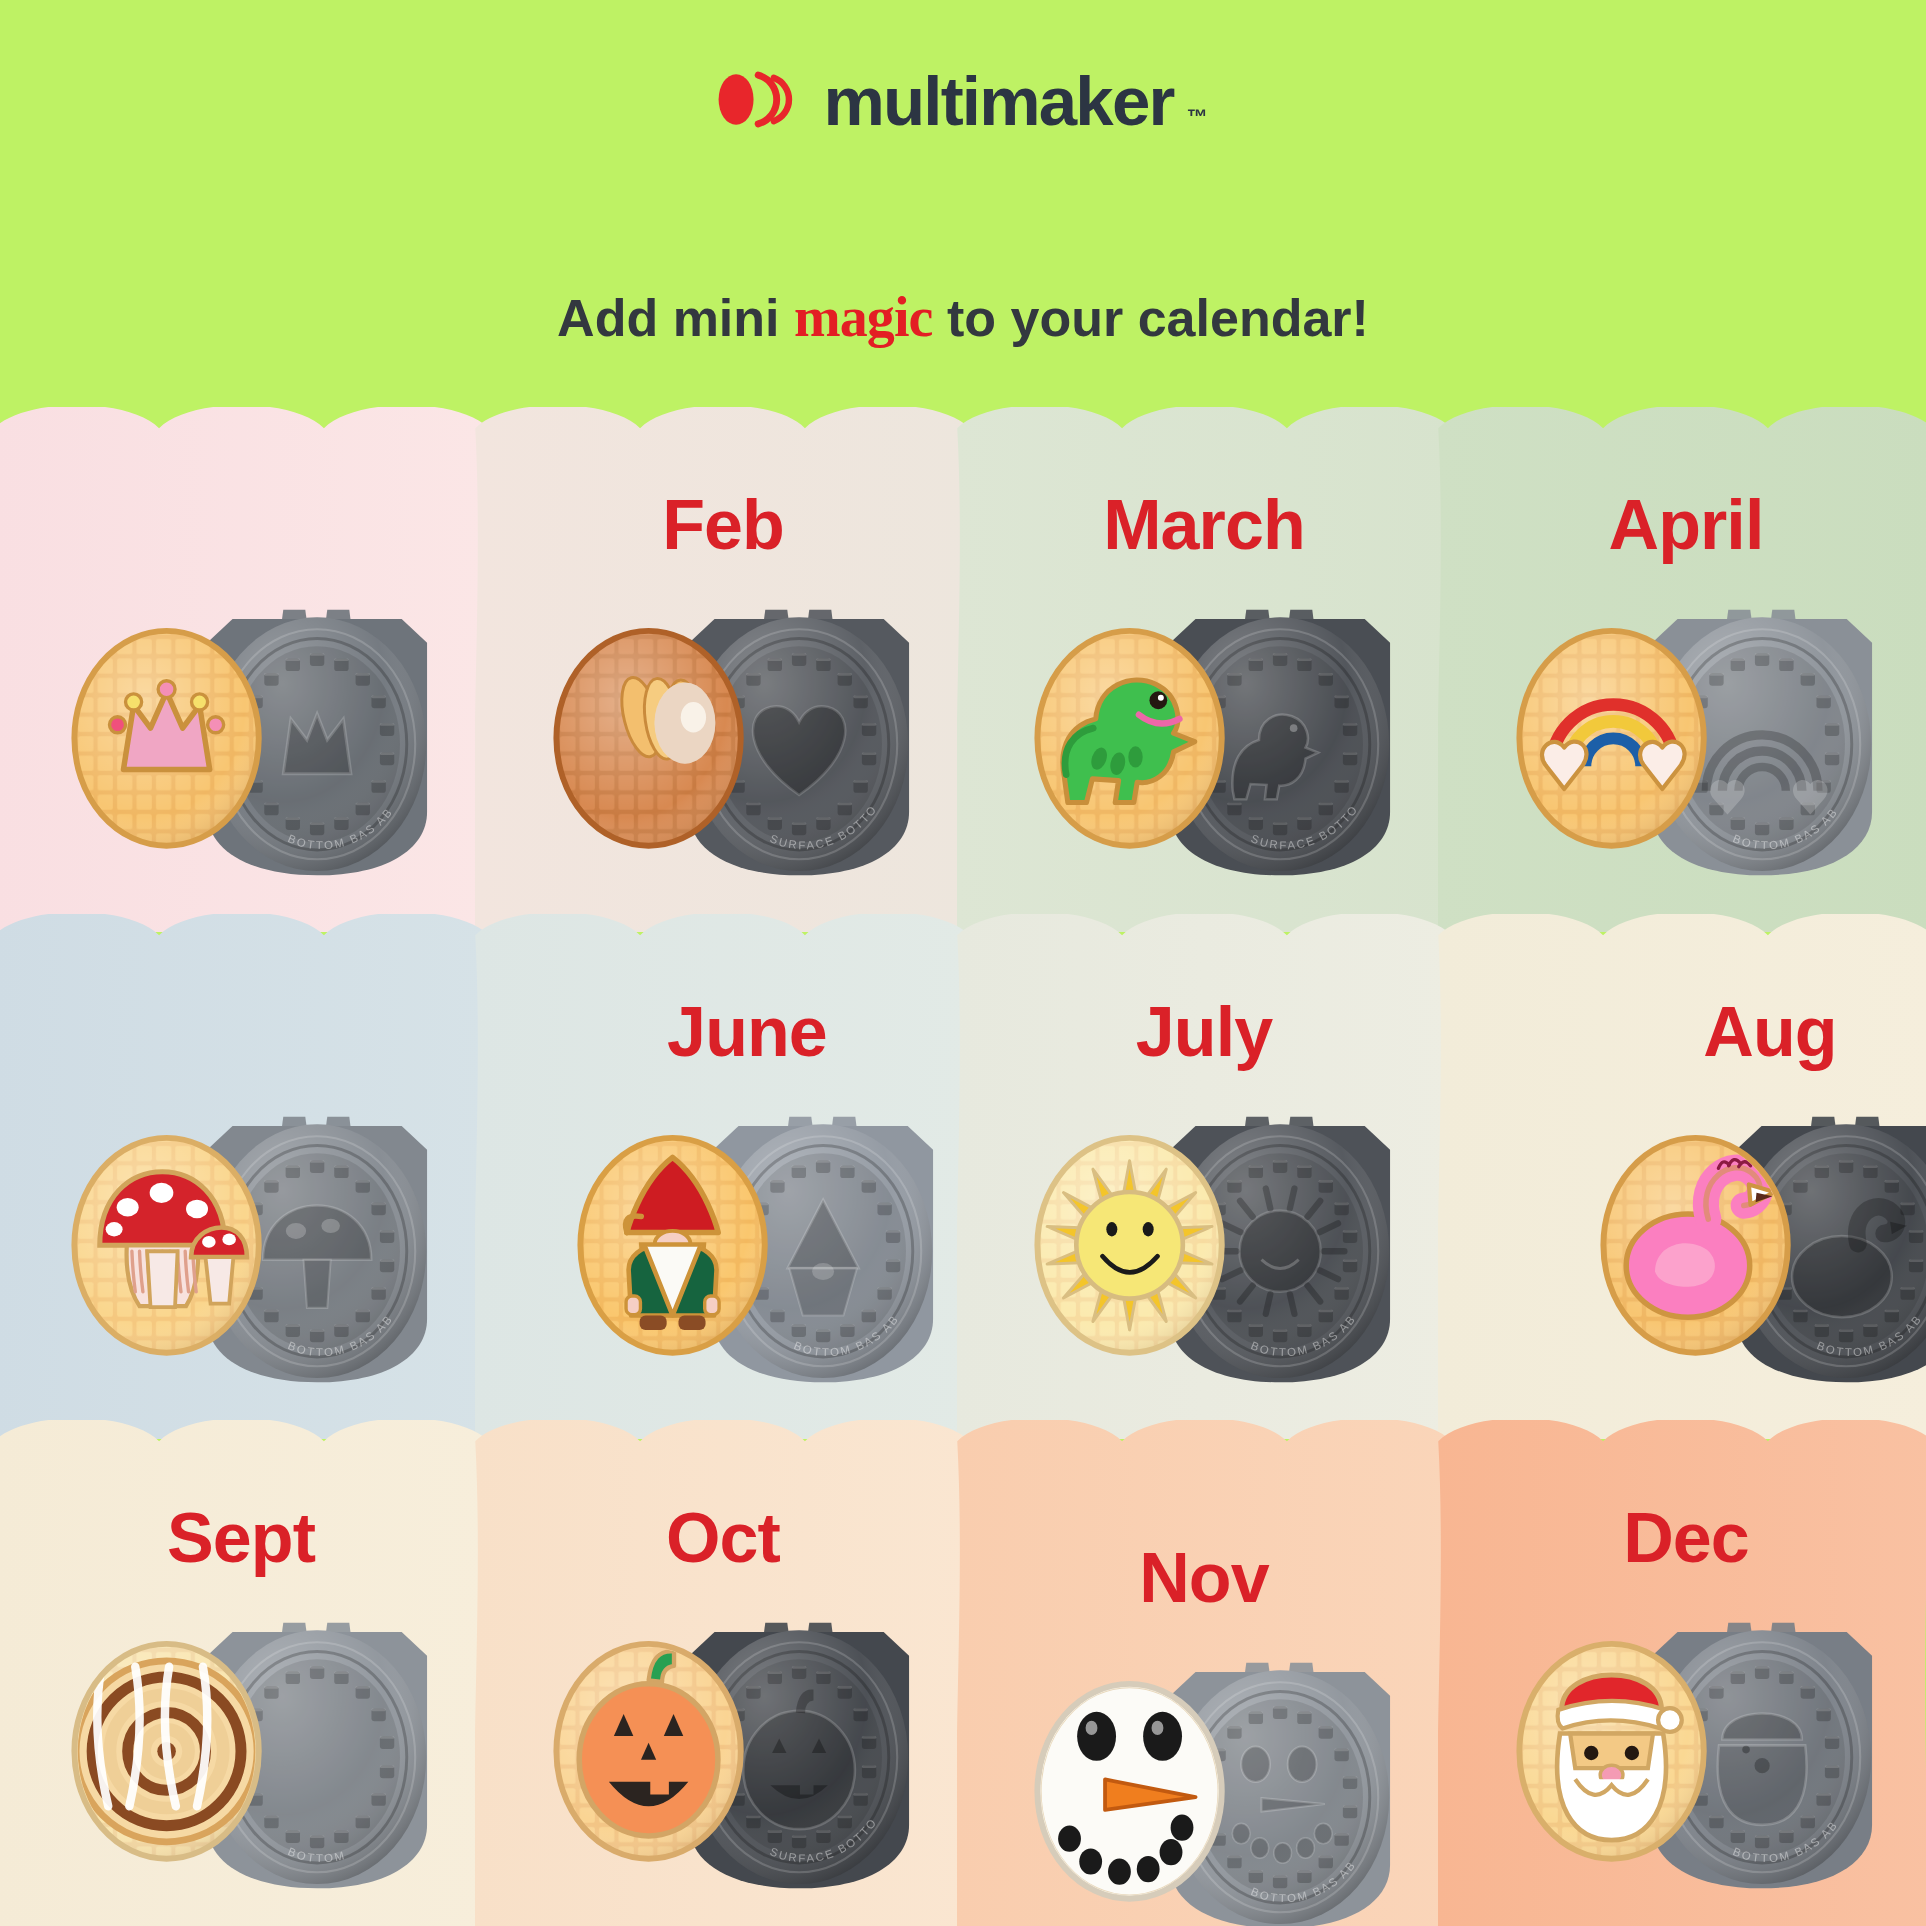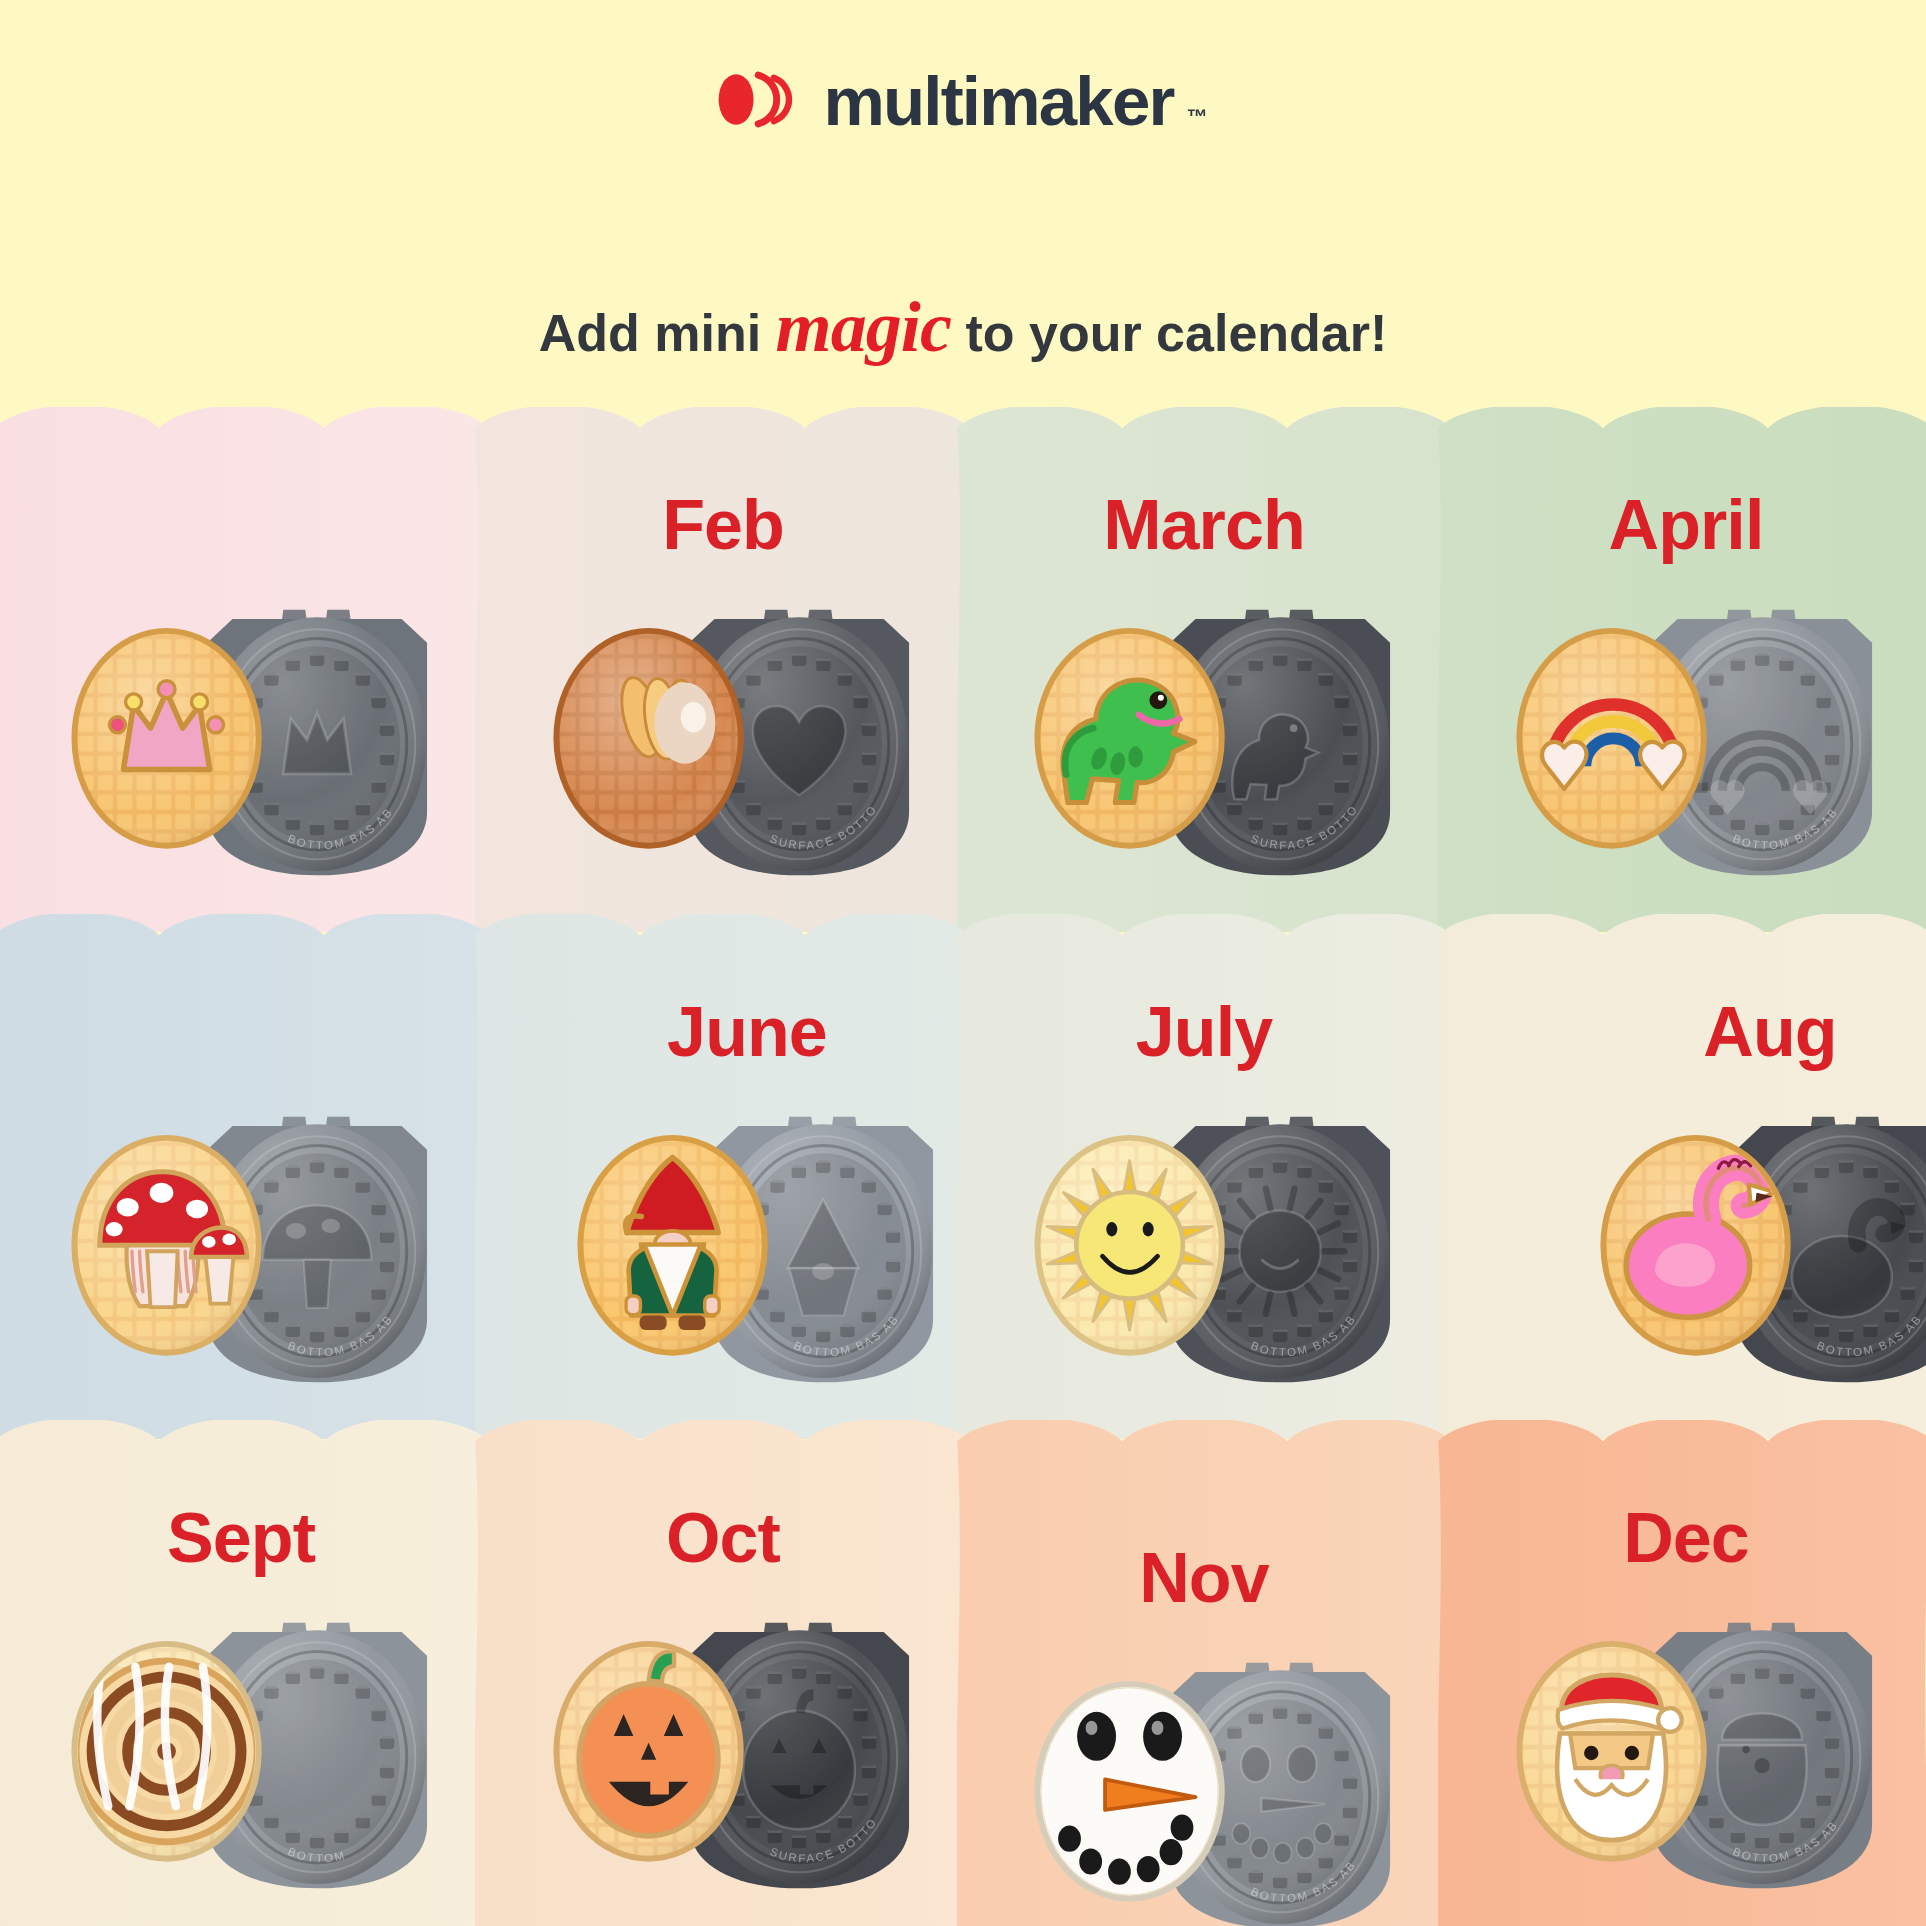--- a/index.html
+++ b/index.html
@@ -6,21 +6,21 @@
   html, body { width: 1926px; height: 1926px; }
   body {
     font-family: "Liberation Sans", sans-serif;
     background: #FDEFE6;
     overflow: hidden;
   }
   .poster {
     position: relative;
     width: 1926px;
     height: 1926px;
-    background: #fef9c3;
+    background: #bef264;
     overflow: hidden;
   }
 
   
   .header {
     position: absolute;
     top: 0; left: 0;
     width: 1926px;
     height: 416px;
     z-index: 5;
@@ -66,23 +66,22 @@
     top: 284px; left: 0; width: 100%;
     text-align: center;
     font-size: 52px;
     font-weight: 600;
     color: #33383F;
     line-height: 1.2;
   }
   .subhead .magic {
     color: #E31E24;
     font-family: "Liberation Serif", serif;
-    font-style: italic;
     font-weight: 700;
-    font-size: 72px;
+    font-size: 56px;
     letter-spacing: -0.9px;
   }
 
   
   .grid {
     position: absolute;
     top: 407px; left: 0;
     width: 1926px;
     height: 1519px;
   }

